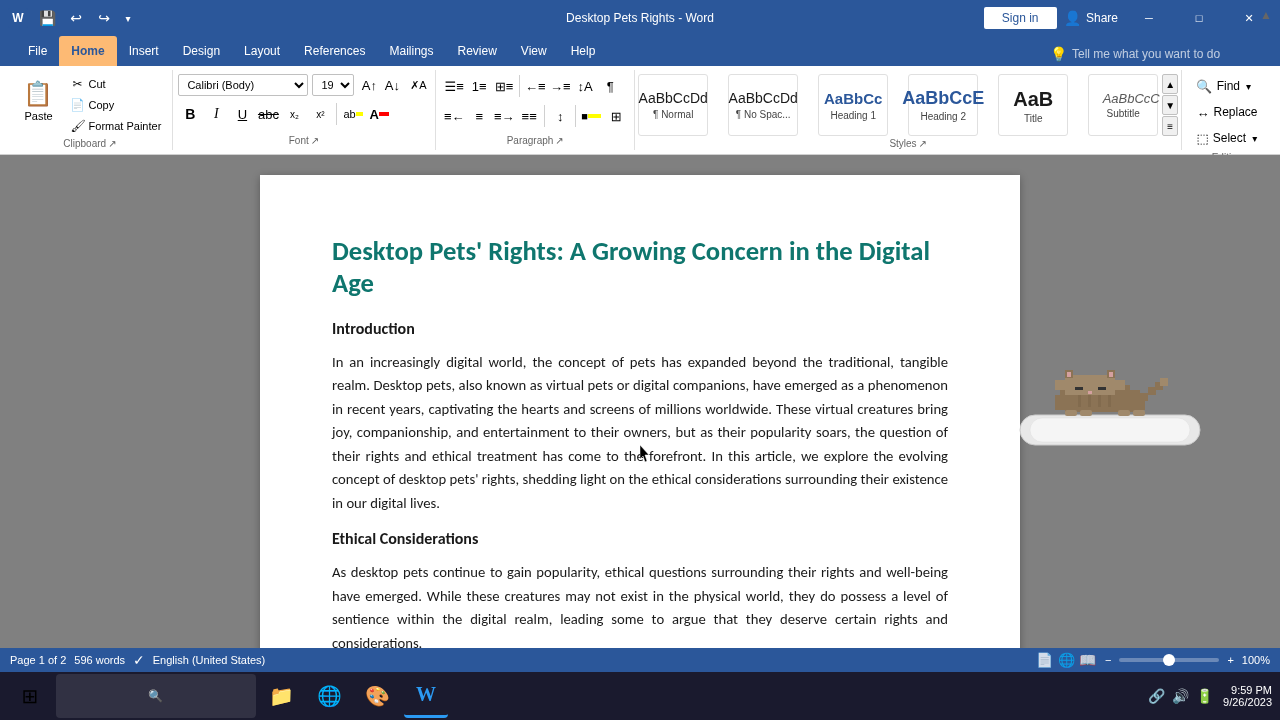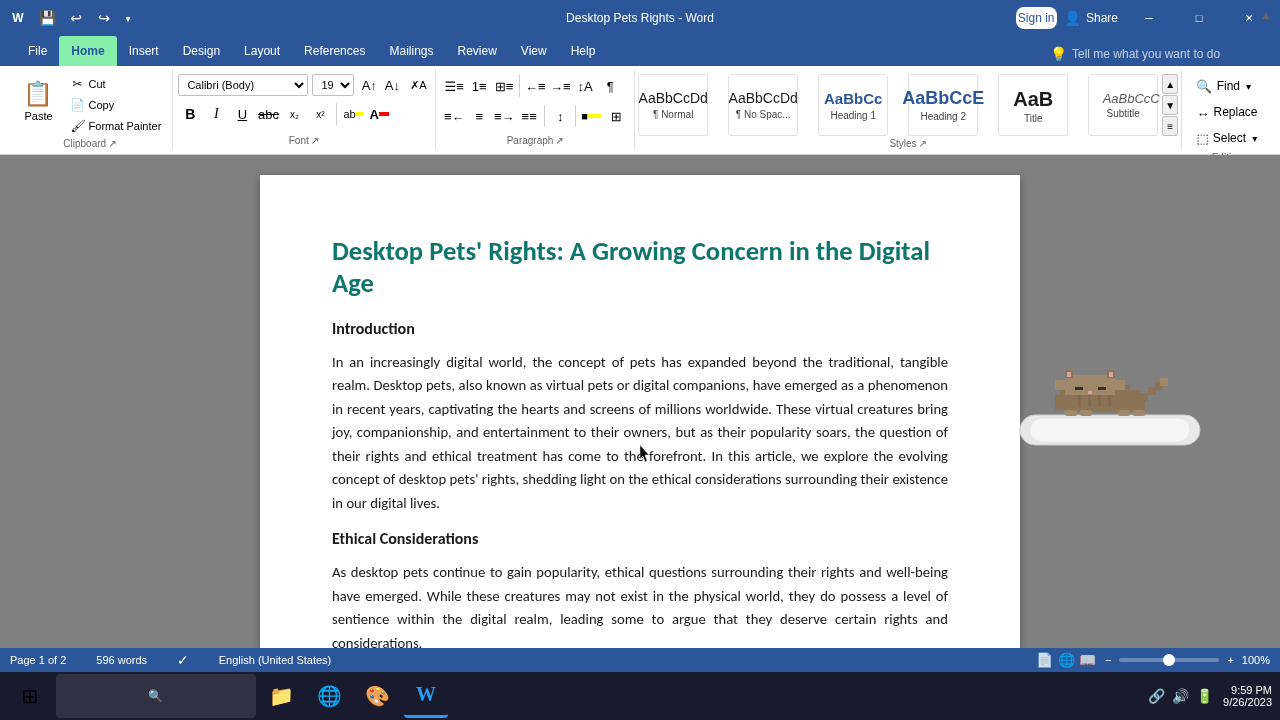--- a/index.html
+++ b/index.html
@@ -1,37 +1,37 @@
 <!DOCTYPE html>
 <html><head>
   <meta charset="utf-8">
   <style>
     * { margin: 0; padding: 0; box-sizing: border-box; }
     body { font-family: 'Segoe UI', Arial, sans-serif; font-size: 12px; background: #f0f0f0; width: 1280px; height: 720px; overflow: hidden; display: flex; flex-direction: column; }
     .title-bar-right { display: flex; align-items: center; gap: 4px; margin-left: auto; }
     .tb-btn { width: 46px; height: 32px; display: flex; align-items: center; justify-content: center; cursor: pointer; font-size: 11px; color: white; }
-    .sign-in-btn { background: white; color: #2b579a; padding: 4px 2px; border-radius: 8px; font-size: 12px; cursor: pointer; border: none; text-align: right; }
+    .sign-in-btn { background: white; color: #2b579a; padding: 4px 18px; border-radius: 2px; font-size: 12px; cursor: pointer; border: none; text-align: right; }
 
     
     .ribbon {
       background: #fff;
       border-bottom: 1px solid #d0d0d0;
       flex-shrink: 0;
     }
     .ribbon-tab {
       padding: 6px 12px;
       color: white;
       font-size: 12px;
       cursor: pointer;
       border-radius: 3px 3px 0 0;
       height: 30px;
       display: flex;
       align-items: center;
     }
-    .ribbon-tab.active { background: #86efac; color: #2b579a; font-weight: 600; }
+    .ribbon-tab.active { background: #fdba74; color: #2b579a; font-weight: 600; }
     .ribbon-content {
       display: flex;
       align-items: stretch;
       padding: 4px 8px;
       height: 88px;
       gap: 0;
     }
     .ribbon-group {
       display: flex;
       flex-direction: column;
@@ -151,21 +151,21 @@
       background: #2b579a;
       display: flex;
       align-items: center;
       justify-content: space-between;
       padding: 0 10px;
       color: white;
       font-size: 11px;
       flex-shrink: 0;
       margin-top: auto;
     }
-    .status-left { display: flex; align-items: center; gap: 30px; }
+    .status-left { display: flex; align-items: center; gap: 8px; }
     .status-right { display: flex; align-items: center; gap: 8px; }
     .zoom-slider { width: 100px; height: 4px; background: rgba(255,255,255,0.3); border-radius: 2px; position: relative; cursor: pointer; }
     .zoom-thumb { width: 12px; height: 12px; background: white; border-radius: 50%; position: absolute; top: -4px; left: 50%; transform: translateX(-50%); }
     .view-icons { display: flex; gap: 4px; }
     .view-icon { font-size: 14px; cursor: pointer; opacity: 0.8; }
 
     
     .taskbar {
       height: 48px;
       background: #1a1a2e;

